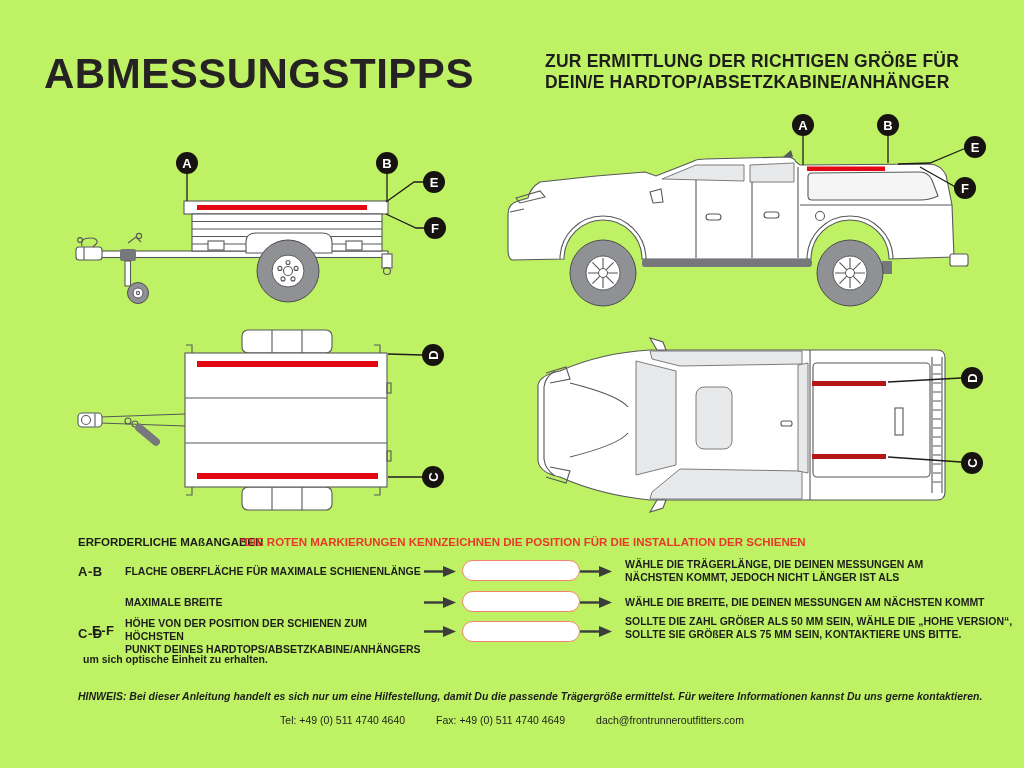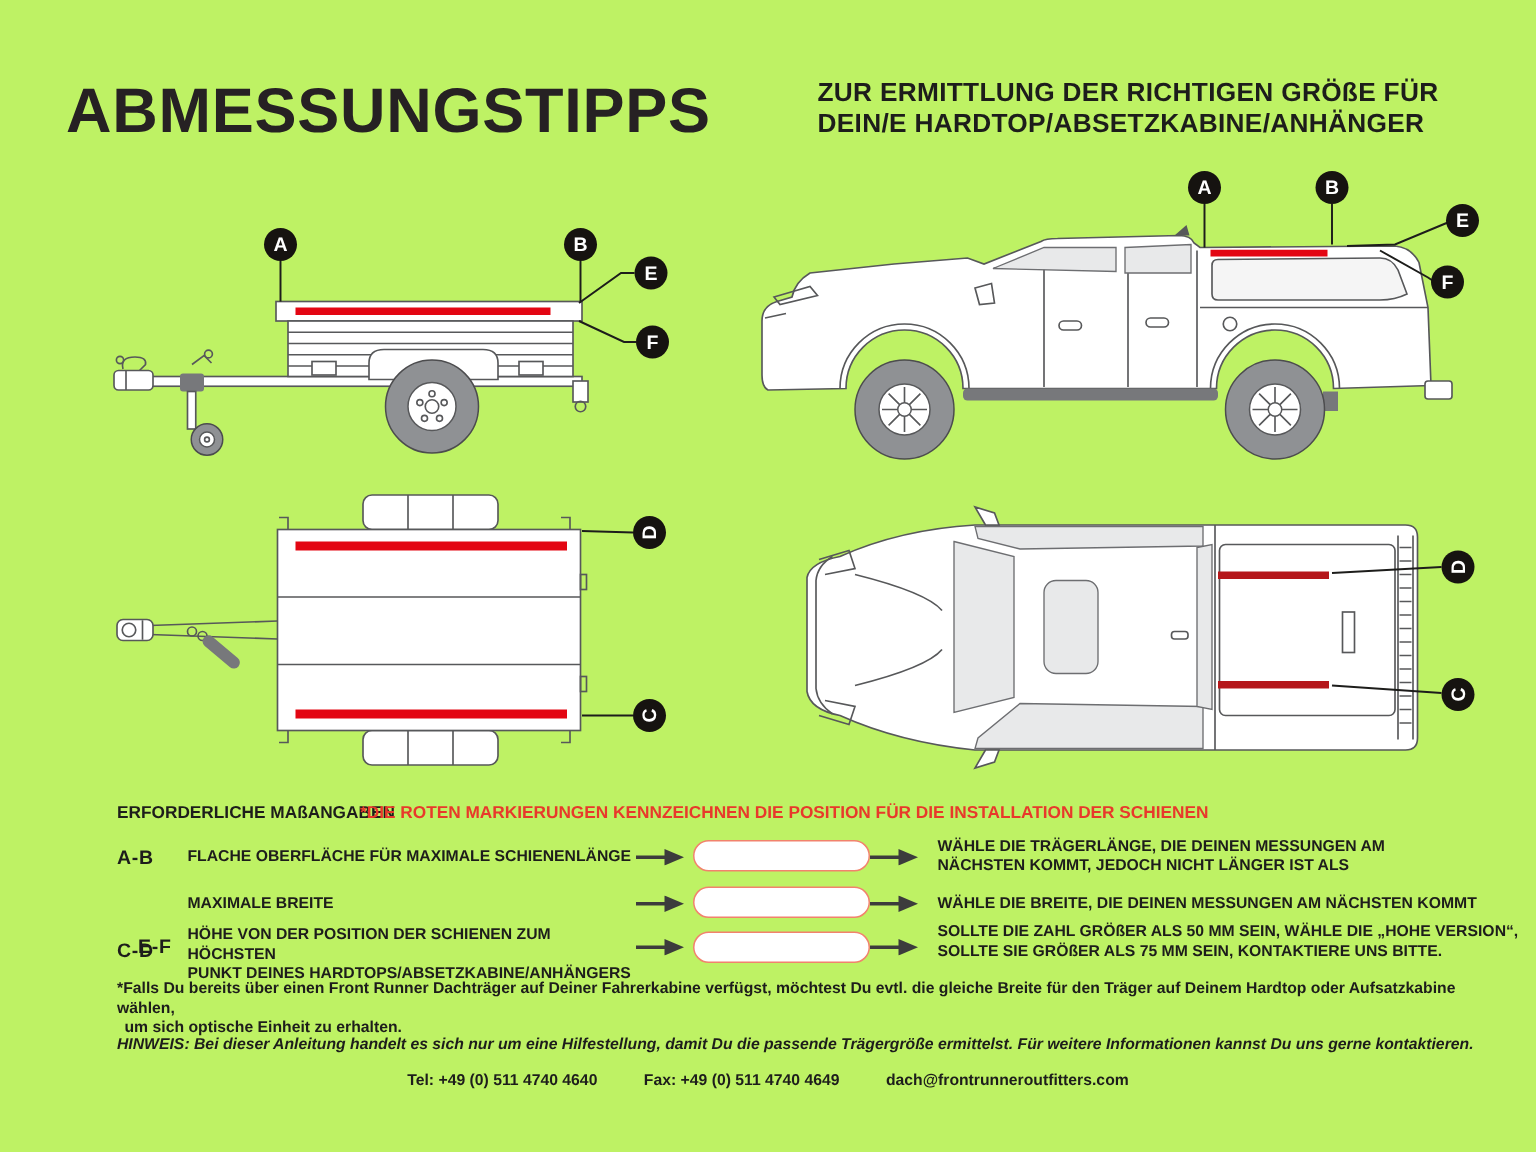--- a/index.html
+++ b/index.html
@@ -19,21 +19,21 @@
   .rim{fill:#fff;stroke:#57585a;stroke-width:1;}
   .mkline{stroke:#1d1d1b;stroke-width:1.3;fill:none;}
   .sec-head{left:78px;top:536px;font-size:11.5px;font-weight:700;}
   .sec-note{left:240px;top:536px;font-size:11.5px;font-weight:700;}
   .row-code{font-size:13px;font-weight:700;letter-spacing:.5px;}
   .row-label{font-size:10.5px;font-weight:700;line-height:13px;width:300px;}
   .row-instr{font-size:10.5px;font-weight:700;line-height:13px;width:390px;}
   .pill{position:absolute;width:100px;height:19px;border:1.6px solid #f2826d;border-radius:12px;
         background:#fff;outline:none;padding:0 8px;font:700 11px "Liberation Sans",sans-serif;color:#1d1d1b;}
   .fnote{left:78px;font-size:10.5px;font-weight:700;line-height:13px;}
-  .footer{left:0;top:714px;width:1024px;text-align:center;font-size:10.5px;font-weight:700;}
+  .footer{left:0;top:714px;width:1024px;text-align:center;font-size:10.5px;font-weight:400;}
   .footer span{margin:0 14px;}
 </style>
 </head>
 <body>
 
 <div id="page">
 
   <div class="abs title">ABMESSUNGSTIPPS</div>
   <div class="abs subtitle">
     <div>ZUR ERMITTLUNG DER RICHTIGEN GRÖßE FÜR</div>
@@ -300,21 +300,20 @@
   <svg class="abs" style="left:580px;top:626px;" width="32" height="11">
     <line x1="0" y1="5.5" x2="20" y2="5.5" stroke="#3c3c3c" stroke-width="2.4"></line>
       <polygon points="19,0 32,5.5 19,11" fill="#3c3c3c"></polygon>
   </svg>
   <div class="abs row-instr" style="left:625px;top:615px;">
     <div>SOLLTE DIE ZAHL GRÖßER ALS 50 MM SEIN, WÄHLE DIE „HOHE VERSION“,</div>
     <div>SOLLTE SIE GRÖßER ALS 75 MM SEIN, KONTAKTIERE UNS BITTE.</div>
   </div>
 
   <div class="abs fnote" style="top:653px;width:920px;">
-    <div>*Falls Du bereits über einen Front Runner Dachträger auf Deiner Fahrerkabine verfügst, möchtest Du evtl. die gleiche Breite für den Träger auf Deinem Hardtop oder Aufsatzkabine wählen,</div>
     <div style="padding-left:5px;">um sich optische Einheit zu erhalten.</div>
   </div>
   <div class="abs fnote" style="top:690px;width:920px;font-style:italic;">HINWEIS: Bei dieser Anleitung handelt es sich nur um eine Hilfestellung, damit Du die passende Trägergröße ermittelst. Für weitere Informationen kannst Du uns gerne kontaktieren.</div>
 
   <div class="abs footer">
     <span>Tel: +49 (0) 511 4740 4640</span>
     <span>Fax: +49 (0) 511 4740 4649</span>
     <span>dach@frontrunneroutfitters.com</span>
   </div>
 

